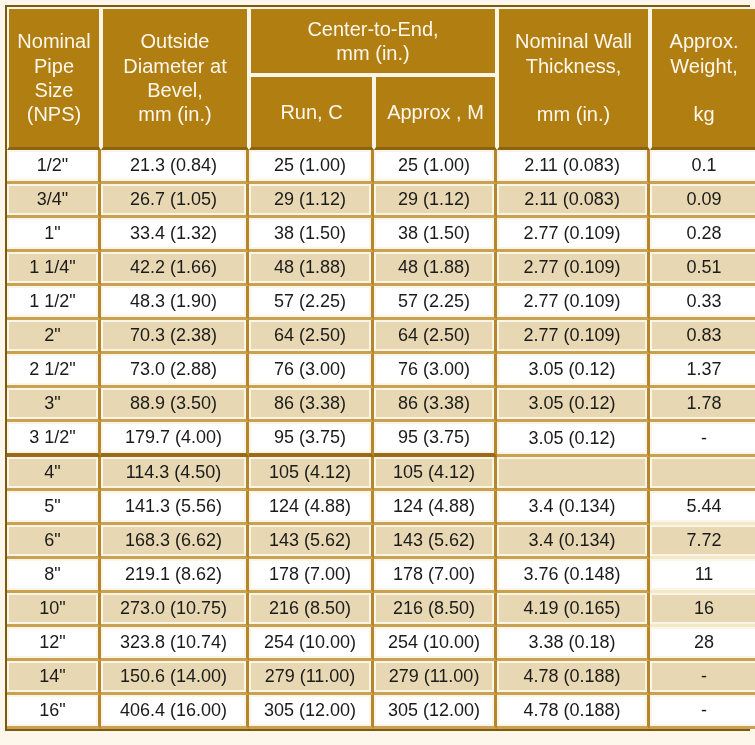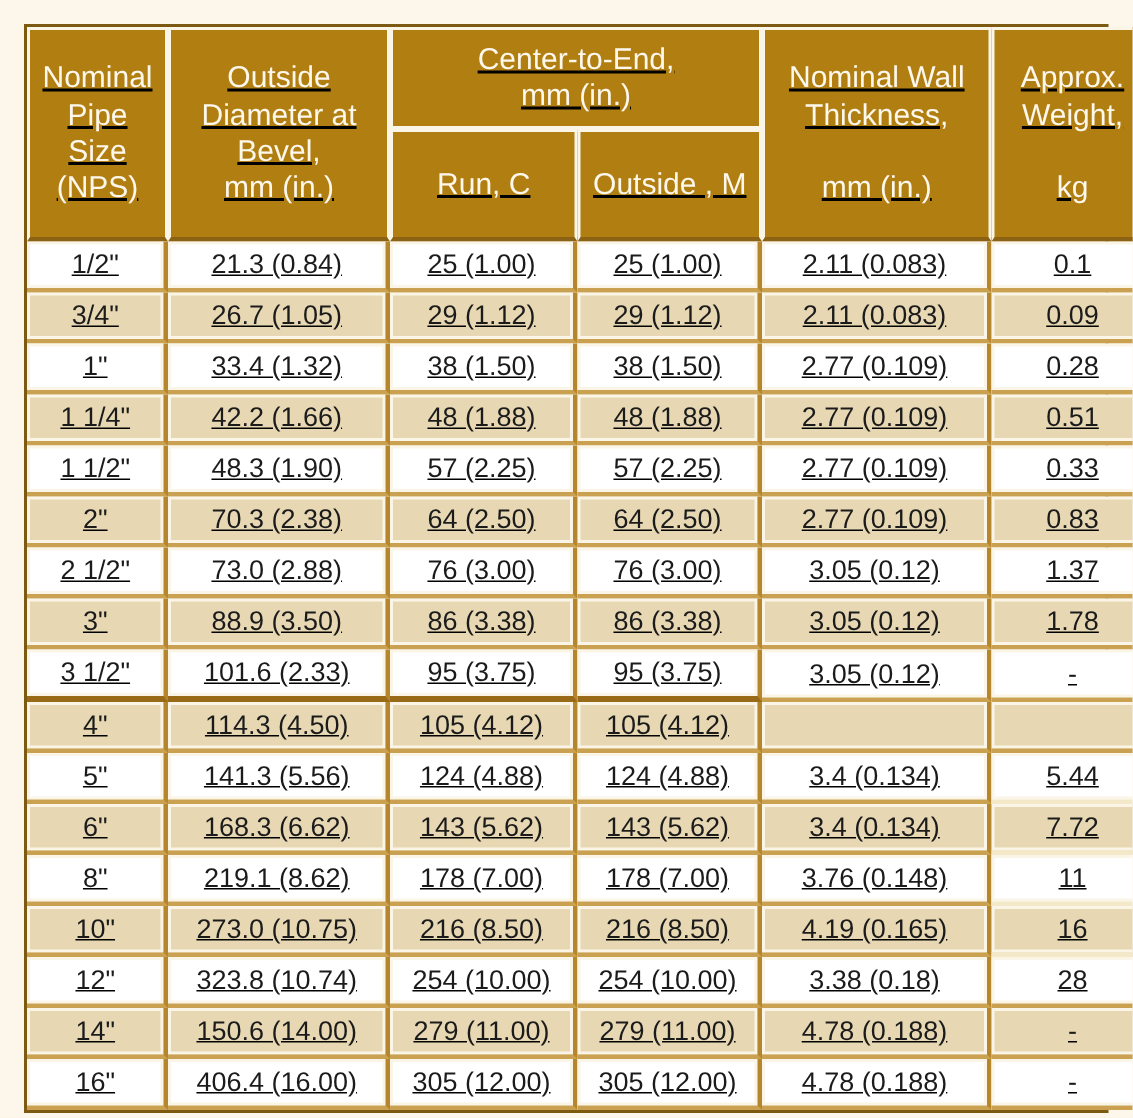--- a/index.html
+++ b/index.html
@@ -7,23 +7,22 @@
     --grid-vertical:#B5862B; --grid-horizontal:#C9A150; --grid-dark:#996B19;
     --grid-light:#F3E8C8; --outer-border:#7C5A12; --header-bottom:#8C6214;
     --canvas-bg:#FCF7EA; --cream:#FBF5E7; --text:#1B1B1B;
   }
   html,body{margin:0;padding:0;}
   body{
     width:755px;height:745px;background:var(--canvas-bg);
     font-family:"Liberation Sans", sans-serif;box-sizing:border-box;
   }
   .table-wrap{
-    margin:16px;border:2px solid var(--outer-border);
+    margin:5px;border:2px solid var(--outer-border);
     background:var(--cream);
-    text-decoration:underline;
   }
   table{
     border-collapse:separate;border-spacing:0;width:100%;table-layout:fixed;
   }
   th{
     background:var(--header-bg);color:var(--header-text);
     font-size:20px;font-weight:normal;text-align:center;vertical-align:middle;
     white-space:pre-line;line-height:1.22;padding:2px 1px;
     border:2px solid var(--cream);
     border-bottom:3px solid var(--header-bottom);
@@ -78,21 +77,21 @@
 Thickness,
 
 mm (in.)</th>
         <th rowspan="2">Approx.
 Weight,
 
 kg</th>
       </tr>
       <tr class="subrow">
         <th>Run, C</th>
-        <th>Outside , M</th>
+        <th>Approx , M</th>
       </tr>
     </thead>
     <tbody id="table-body">
         <tr>
           <td>1/2"</td>
           <td>21.3 (0.84)</td>
           <td>25 (1.00)</td>
           <td>25 (1.00)</td>
           <td>2.11 (0.083)</td>
           <td>0.1</td>
@@ -148,21 +147,21 @@
         <tr>
           <td>3"</td>
           <td>88.9 (3.50)</td>
           <td>86 (3.38)</td>
           <td>86 (3.38)</td>
           <td>3.05 (0.12)</td>
           <td>1.78</td>
         </tr>
         <tr>
           <td>3 1/2"</td>
-          <td>101.6 (2.33)</td>
+          <td>179.7 (4.00)</td>
           <td>95 (3.75)</td>
           <td>95 (3.75)</td>
           <td>3.05 (0.12)</td>
           <td>-</td>
         </tr>
         <tr>
           <td>4"</td>
           <td>114.3 (4.50)</td>
           <td>105 (4.12)</td>
           <td>105 (4.12)</td>

